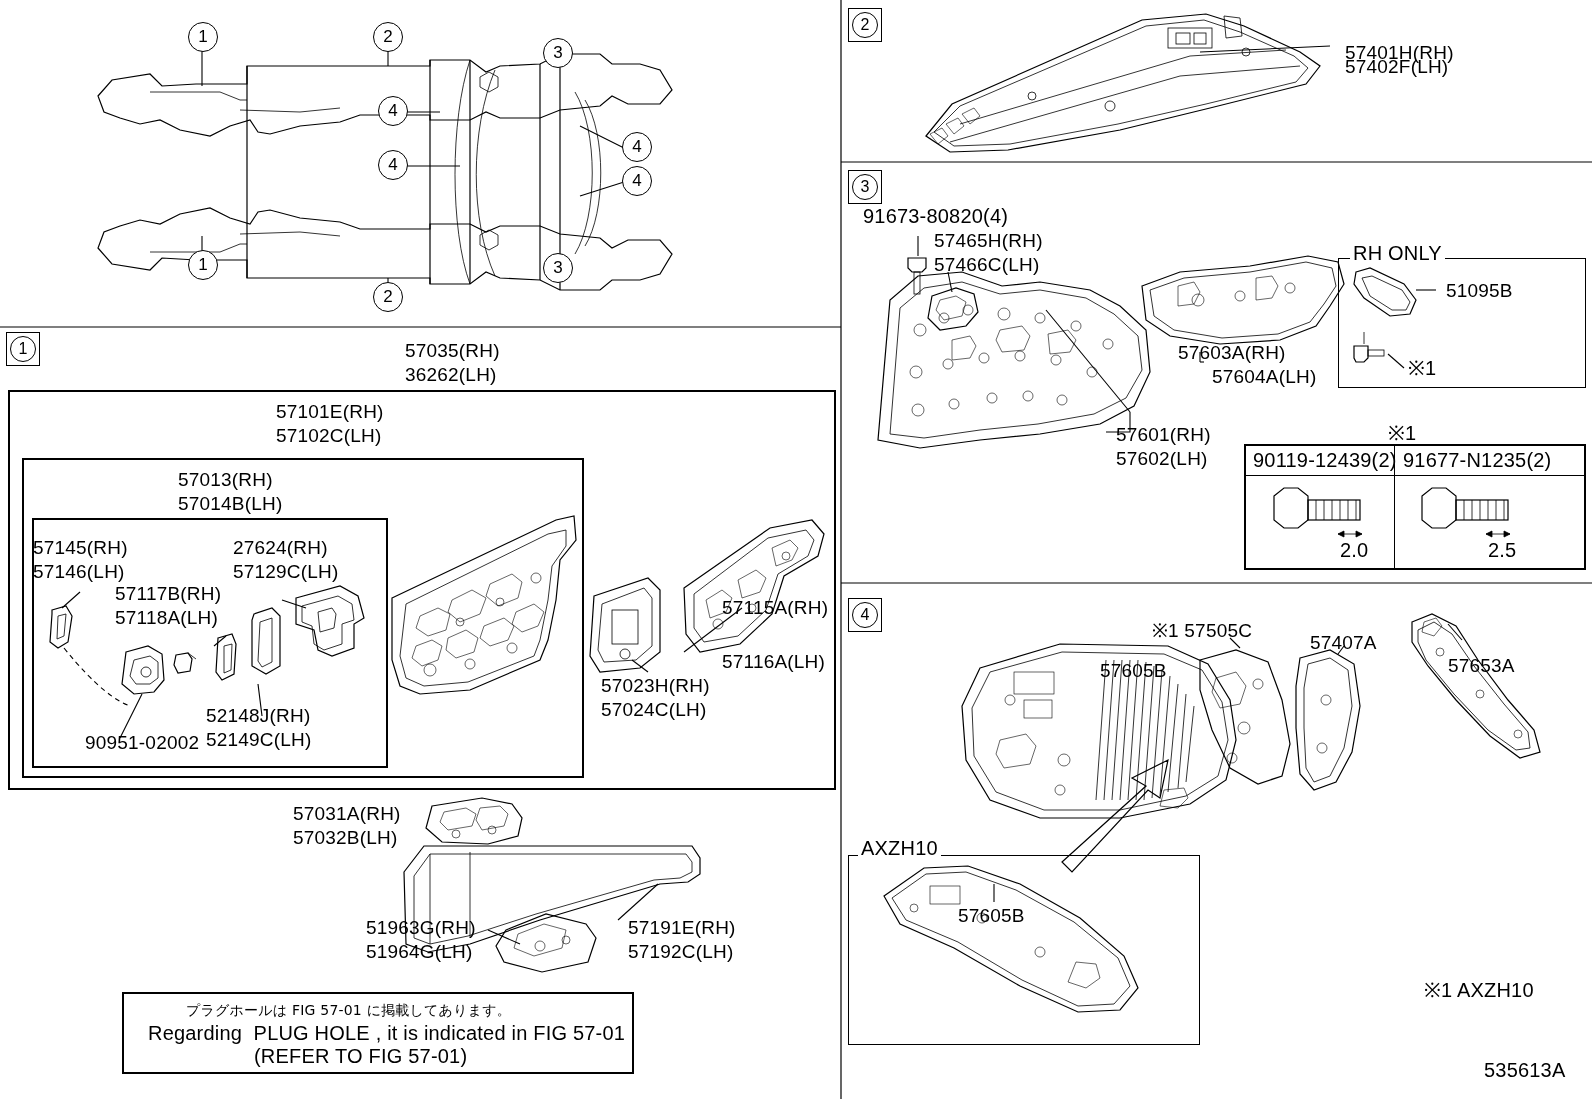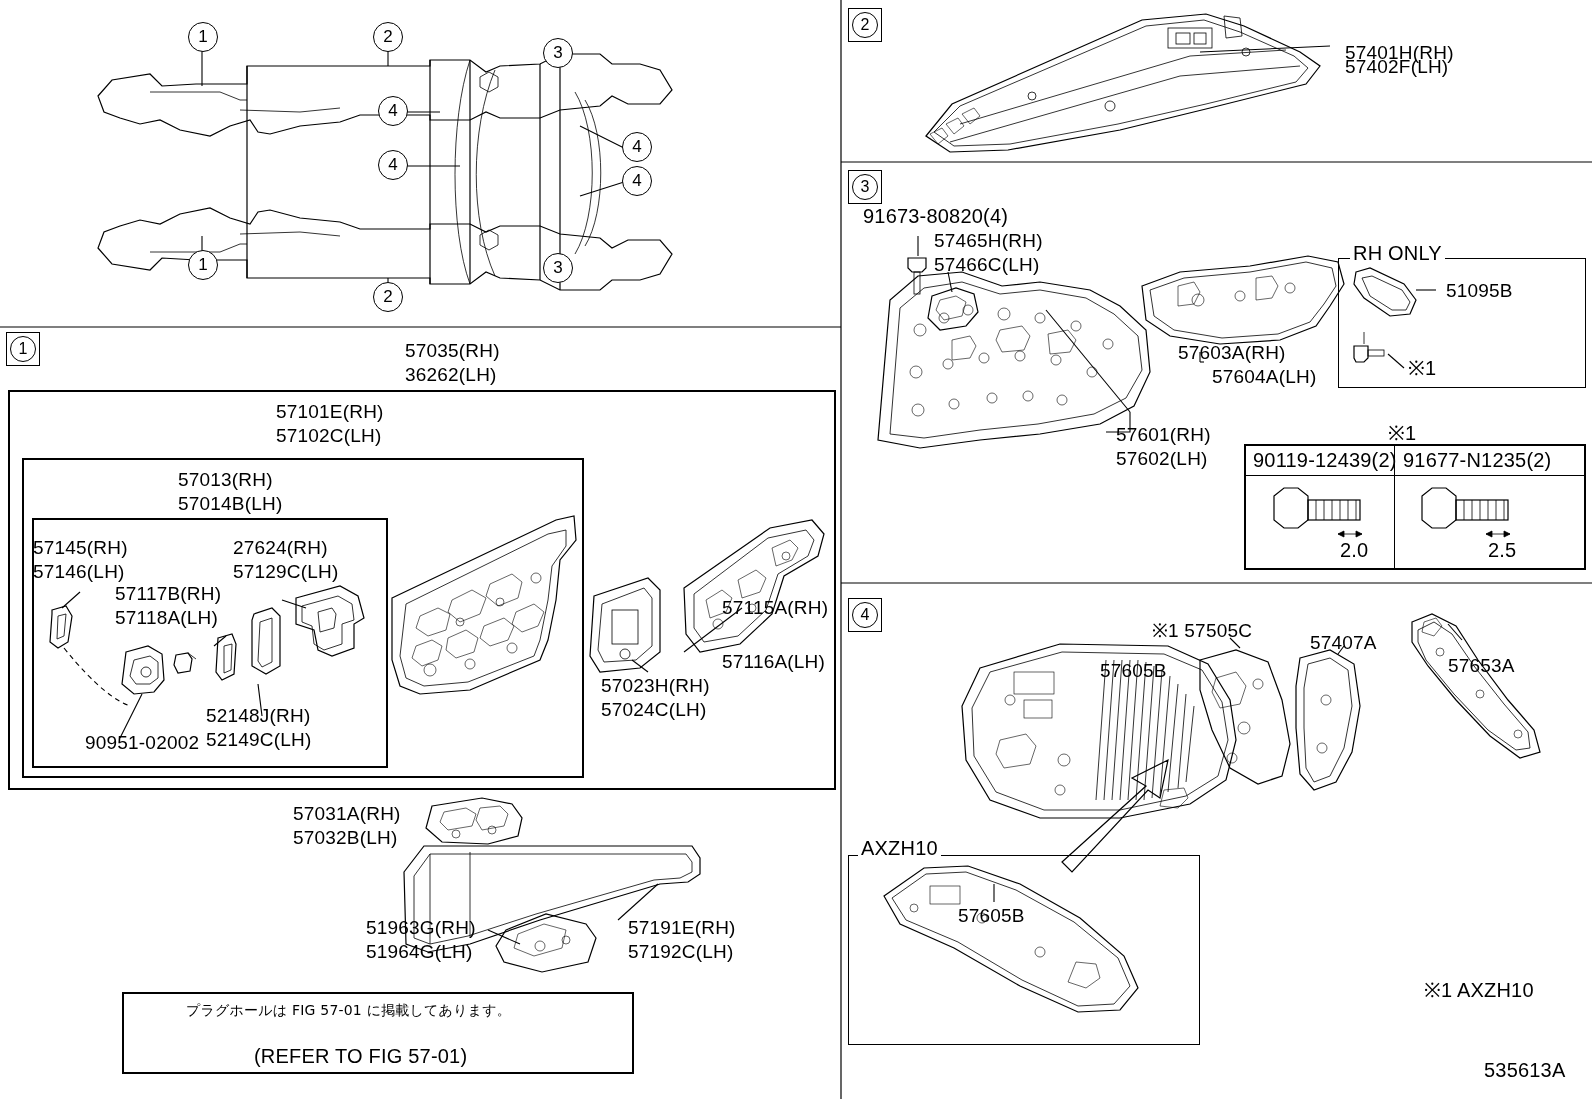--- a/index.html
+++ b/index.html
@@ -489,20 +489,21 @@
   <div class="lbl" style="left:293px; top:825px;"><span>57032B(LH)</span></div>
 
   <div class="lbl" style="left:366px; top:915px;"><span>51963G(RH)</span></div>
   <div class="lbl" style="left:366px; top:939px;"><span>51964G(LH)</span></div>
 
   <div class="lbl" style="left:628px; top:915px;"><span>57191E(RH)</span></div>
   <div class="lbl" style="left:628px; top:939px;"><span>57192C(LH)</span></div>
 
   <div class="box" style="left:122px; top:992px; width:512px; height:82px;"></div>
   <div class="lbl jp" style="left:186px; top:998px;"><span>プラグホールは FIG 57-01 に掲載してあります。</span></div>
+  <div class="lbl small" style="left:148px; top:1023px;"><span>Regarding  PLUG HOLE , it is indicated in FIG 57-01</span></div>
   <div class="lbl small" style="left:254px; top:1046px;"><span>(REFER TO FIG 57-01)</span></div>
 
   <div class="lbl" style="left:1345px; top:40px;"><span>57401H(RH)</span></div>
   <div class="lbl" style="left:1345px; top:54px;"><span>57402F(LH)</span></div>
 
   <div class="lbl small" style="left:863px; top:206px;"><span>91673-80820(4)</span></div>
   <div class="lbl" style="left:934px; top:228px;"><span>57465H(RH)</span></div>
   <div class="lbl" style="left:934px; top:252px;"><span>57466C(LH)</span></div>
 
   <div class="lbl" style="left:1178px; top:340px;"><span>57603A(RH)</span></div>

